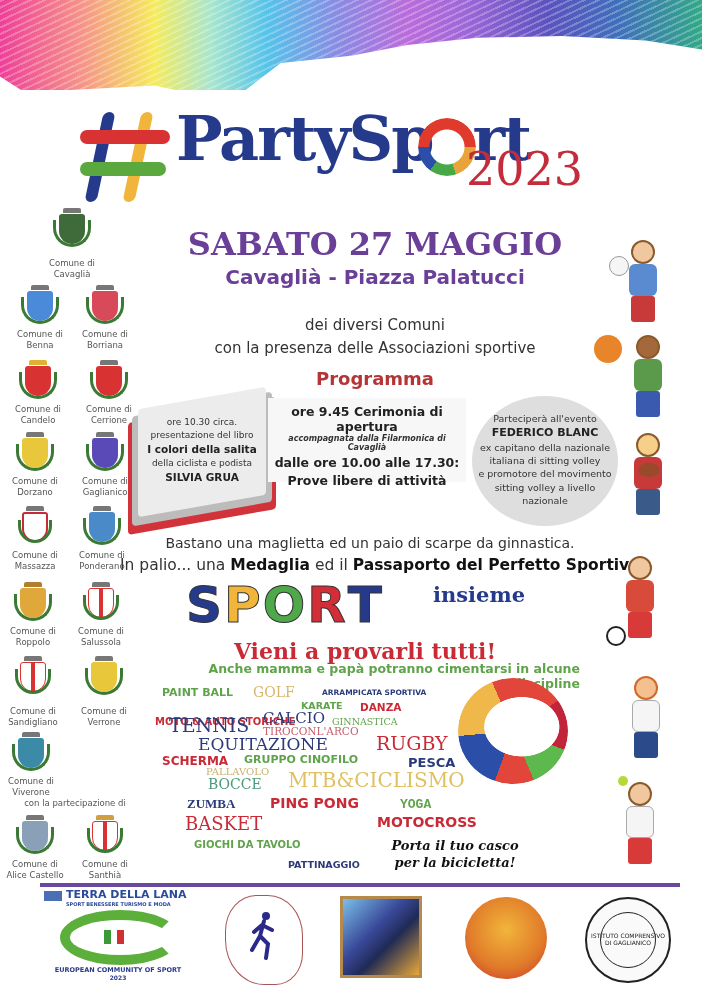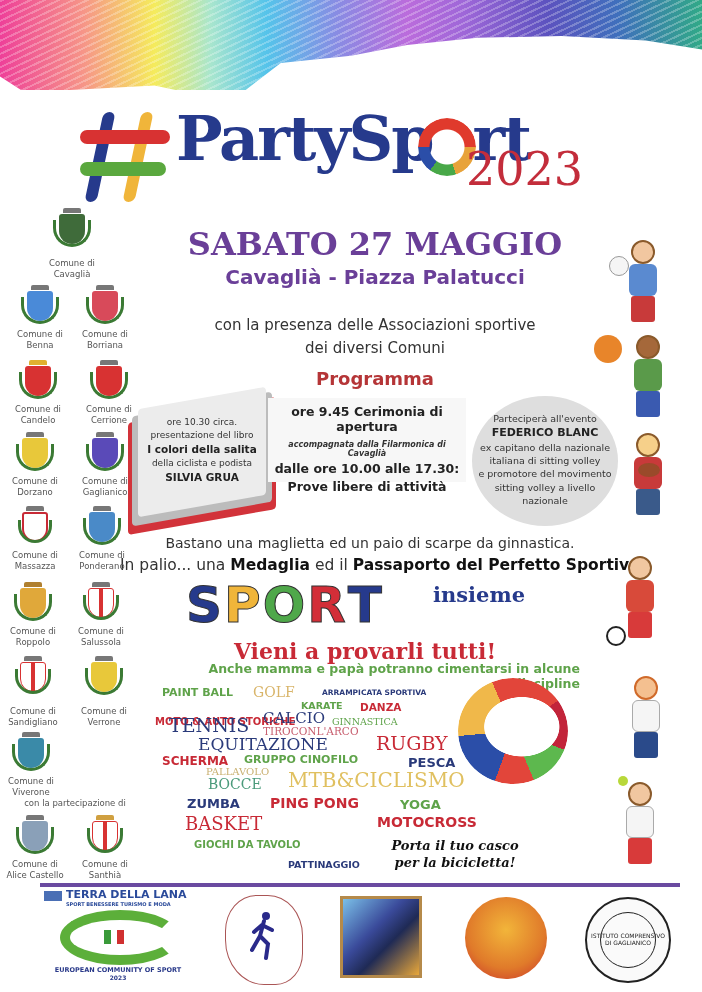--- a/index.html
+++ b/index.html
@@ -47,21 +47,21 @@
   .book { left: 122px; top: 398px; width: 160px; height: 130px; }
   .book .red { position: absolute; left: 6px; top: 12px; width: 148px; height: 112px; background: #d2333a; transform: skewY(-10deg); border-radius: 4px; }
   .book .grey { position: absolute; left: 10px; top: 6px; width: 140px; height: 110px; background: #bcbcbc; transform: skewY(-10deg); border-radius: 4px; }
   .book .page { position: absolute; left: 16px; top: 0; width: 128px; height: 108px; background: #ececec; transform: skewY(-10deg); border-radius: 4px; }
   .book-text { left: 136px; top: 416px; width: 132px; text-align: center; font-size: 9px; color: #333; line-height: 1.45; }
   .book-text .b { font-weight: bold; font-size: 10.5px; color: #222; }
 
   
   .schedule { left: 268px; top: 398px; width: 198px; height: 84px; background: #f7f7f7; text-align: center; padding-top: 6px; }
   .schedule .l1 { font-weight: bold; font-size: 12.5px; color: #222; }
-  .schedule .l2 { font-style: italic; font-weight: bold; font-size: 8px; color: #333; margin-top: 6px; }
+  .schedule .l2 { font-style: italic; font-weight: bold; font-size: 8px; color: #333; margin-top: 0; }
   .schedule .l3 { font-weight: bold; font-size: 12.5px; color: #222; margin-top: 3px; }
   .schedule .l4 { font-weight: bold; font-size: 12.5px; color: #222; margin-top: 3px; }
 
   
   .circle { left: 472px; top: 396px; width: 146px; height: 130px; border-radius: 50%; background: #dedede; }
   .circle-text { left: 472px; top: 412px; width: 146px; text-align: center; font-size: 9.5px; line-height: 1.4; color: #333; }
   .circle-text .b { font-weight: bold; font-size: 11px; color: #222; }
 
   .tshirt { left: 120px; top: 535px; width: 500px; text-align: center; font-size: 14px; color: #333; }
   .medal { left: 120px; top: 556px; width: 500px; text-align: center; font-size: 15.5px; color: #333; white-space: nowrap; }
@@ -134,22 +134,22 @@
 </div>
 <div class="abs logo-word">
   <span>PartySp</span><span style="display:inline-block;width:40px;"></span><span>rt</span>
 </div>
 <div class="abs logo-ring"></div>
 <div class="abs logo-year">2023</div>
 
 <div class="abs date">SABATO 27 MAGGIO</div>
 <div class="abs place">Cavaglià  - Piazza Palatucci</div>
 <div class="abs presence">
+  <div>dei diversi Comuni</div>
   <div>con la presenza  delle Associazioni sportive</div>
-  <div>dei diversi Comuni</div>
 </div>
 <div class="abs programma">Programma</div>
 
 <div class="abs book">
   <div class="red"></div>
     <div class="grey"></div>
     <div class="page"></div>
 </div>
 <div class="abs book-text">
   <div>ore 10.30 circa.</div>
@@ -207,23 +207,23 @@
   <span class="w wf" style="left:332px;top:717px;font-size:9.5px;color:#5fa34a;">GINNASTICA</span>
   <span class="w wf" style="left:263px;top:726px;font-size:10.5px;color:#c86070;">TIROCONL'ARCO</span>
   <span class="w wf" style="left:198px;top:736px;font-size:17px;color:#2a3a7a;">EQUITAZIONE</span>
   <span class="w wf" style="left:376px;top:734px;font-size:19px;color:#c82a36;">RUGBY</span>
   <span class="w ws" style="left:162px;top:755px;font-size:12px;color:#c82a36;">SCHERMA</span>
   <span class="w ws" style="left:244px;top:754px;font-size:11px;color:#5fa34a;">GRUPPO CINOFILO</span>
   <span class="w ws" style="left:408px;top:756px;font-size:13px;color:#2a3a7a;">PESCA</span>
   <span class="w wf" style="left:206px;top:767px;font-size:10px;color:#c9b070;">PALLAVOLO</span>
   <span class="w wf" style="left:208px;top:777px;font-size:14px;color:#4a9a7a;">BOCCE</span>
   <span class="w wf" style="left:288px;top:770px;font-size:20px;color:#e0c060;">MTB&amp;CICLISMO</span>
-  <span class="w ws" style="left:187px;top:797px;font-size:13px;color:#2a3a7a;">ZUMBA</span>
+  <span class="w ws" style="left:187px;top:797px;font-size:13px;color:#2a3a7a;font-family:Liberation Serif, serif;">ZUMBA</span>
   <span class="w ws" style="left:270px;top:796px;font-size:14px;color:#c82a36;">PING PONG</span>
-  <span class="w ws" style="left:400px;top:798px;font-size:13px;color:#5fa34a;">YOGA</span>
+  <span class="w ws" style="left:400px;top:798px;font-size:13px;color:#5fa34a;font-family:Liberation Mono, monospace;">YOGA</span>
   <span class="w wf" style="left:185px;top:815px;font-size:18px;color:#c82a36;">BASKET</span>
   <span class="w ws" style="left:288px;top:860px;font-size:9.5px;color:#2a3a7a;">PATTINAGGIO</span>
   <span class="w ws" style="left:377px;top:815px;font-size:14px;color:#c82a36;">MOTOCROSS</span>
   <span class="w ws" style="left:194px;top:840px;font-size:10px;color:#5fa34a;">GIOCHI DA TAVOLO</span>
 </div>
 
 <div class="abs bigring"></div>
 
 <div class="abs casco">
   <div>Porta il tuo casco</div>

